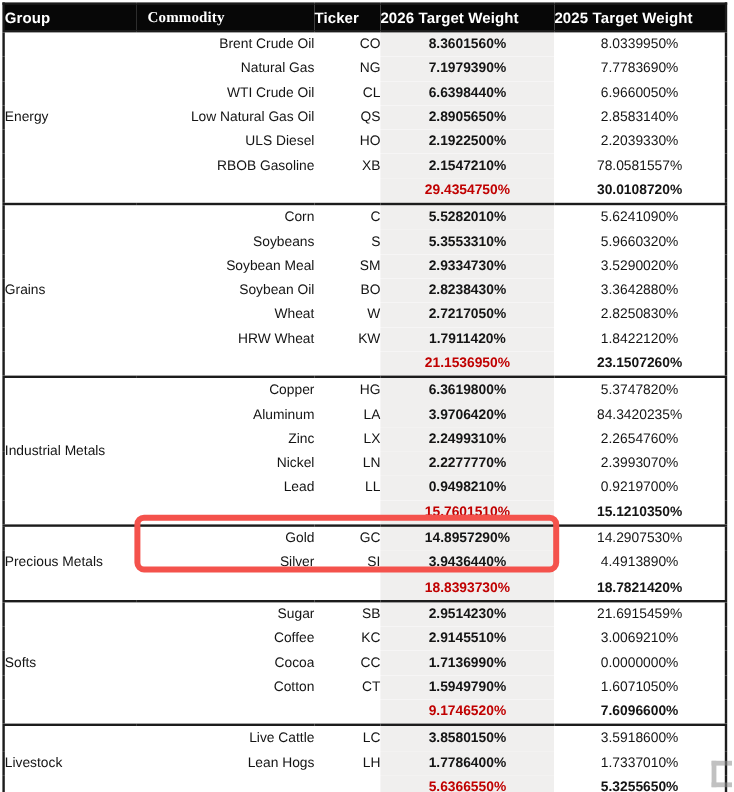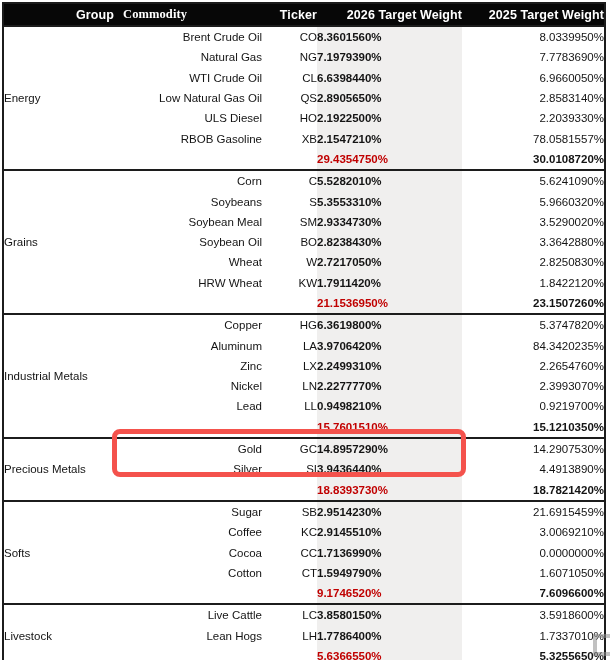--- a/index.html
+++ b/index.html
@@ -14,37 +14,37 @@
     position:absolute;left:2px;top:2px;
     width:602px;
     border-collapse:collapse;
     border:2px solid #1c1c1c;
     table-layout:fixed;
   }
   thead th{
     background:#070707;color:#ffffff;
     font-size:12.5px;font-weight:700;
     height:21px;padding:0;
-    text-align:right;
+    text-align:left;
     letter-spacing:.1px;
   }
   thead th.h-commodity{text-align:left;padding-left:9px;font-family:Liberation Serif, serif;}
   tbody{border-top:2px solid #1c1c1c;}
   td{
     height:20.3px;padding:0;
     font-size:11.5px;color:#141414;
     vertical-align:middle;
     white-space:nowrap;
     overflow:hidden;
   }
   td.c-group{text-align:left;font-size:11.5px;color:#141414;}
   td.c-commodity{text-align:right;padding-left:9px;}
   td.c-ticker{text-align:right;}
-  td.c-w2026{font-weight:700;background:#f0efee;}
-  td.c-w2025{text-align:right;}
+  td.c-w2026{text-align:center;font-weight:700;background:#f0efee;}
+  td.c-w2025{text-align:center;}
   tr.total-row td{font-weight:700;}
   tr.total-row td.c-w2026{color:#c00000;}
   .highlight-box{
     position:absolute;
     left:112px;top:429px;
     width:354px;height:48px;
     border:5px solid #f4524c;
     border-radius:8px;
     box-sizing:border-box;
     pointer-events:none;

